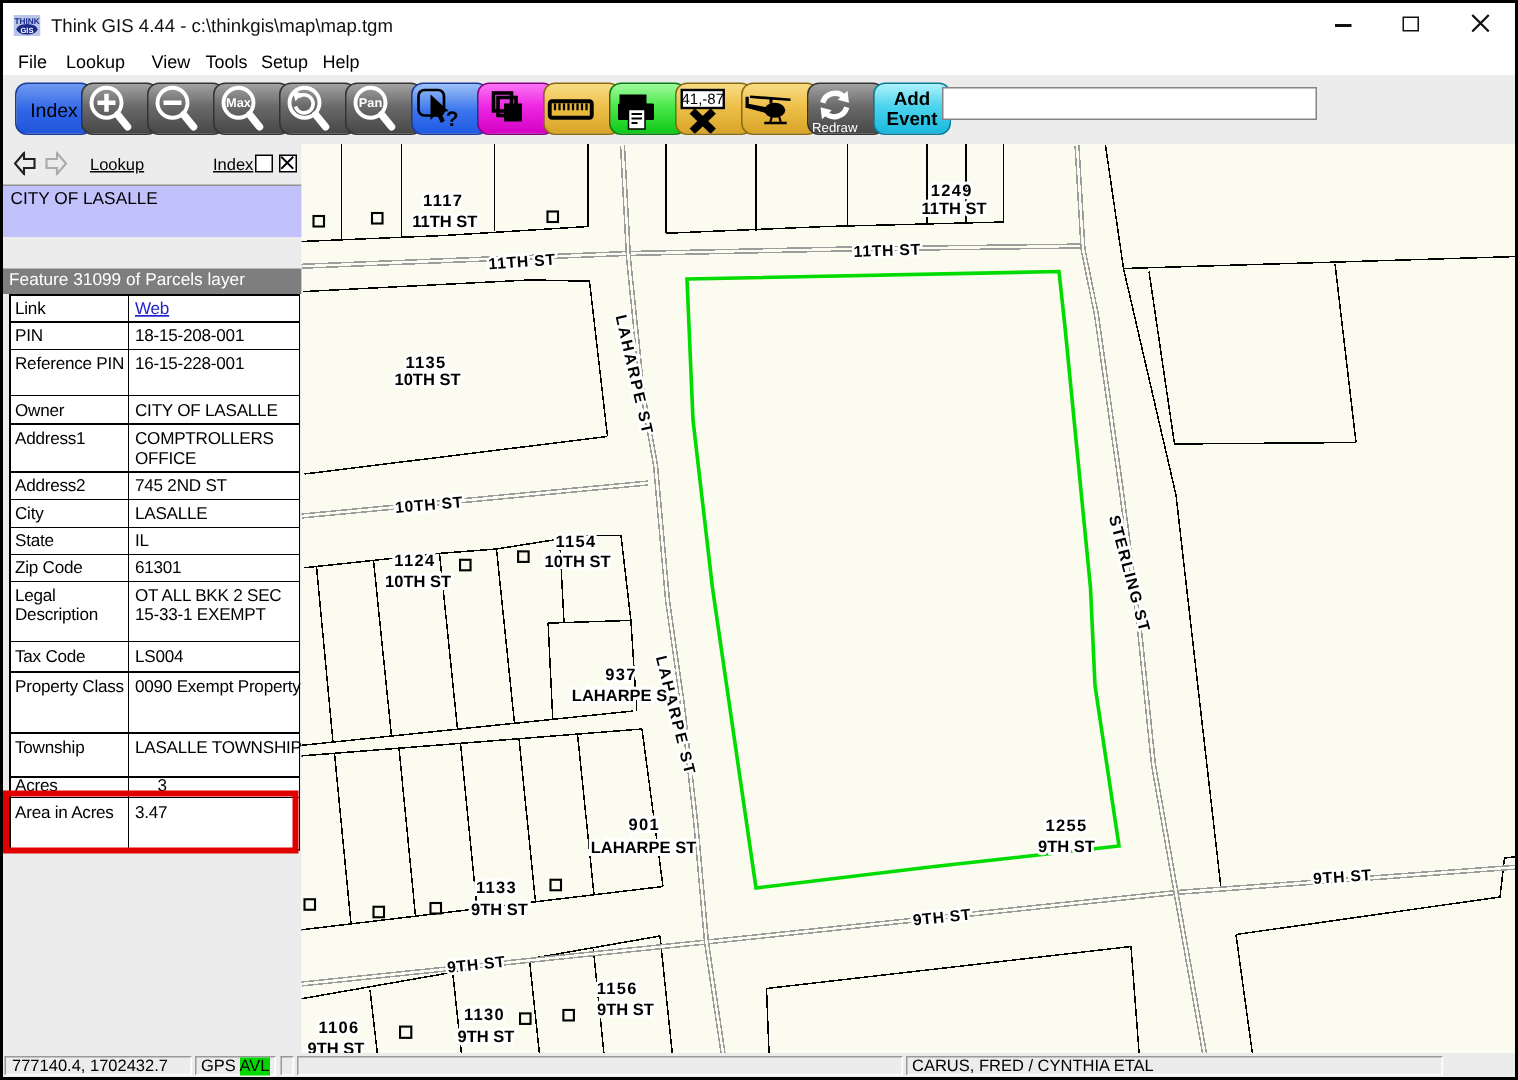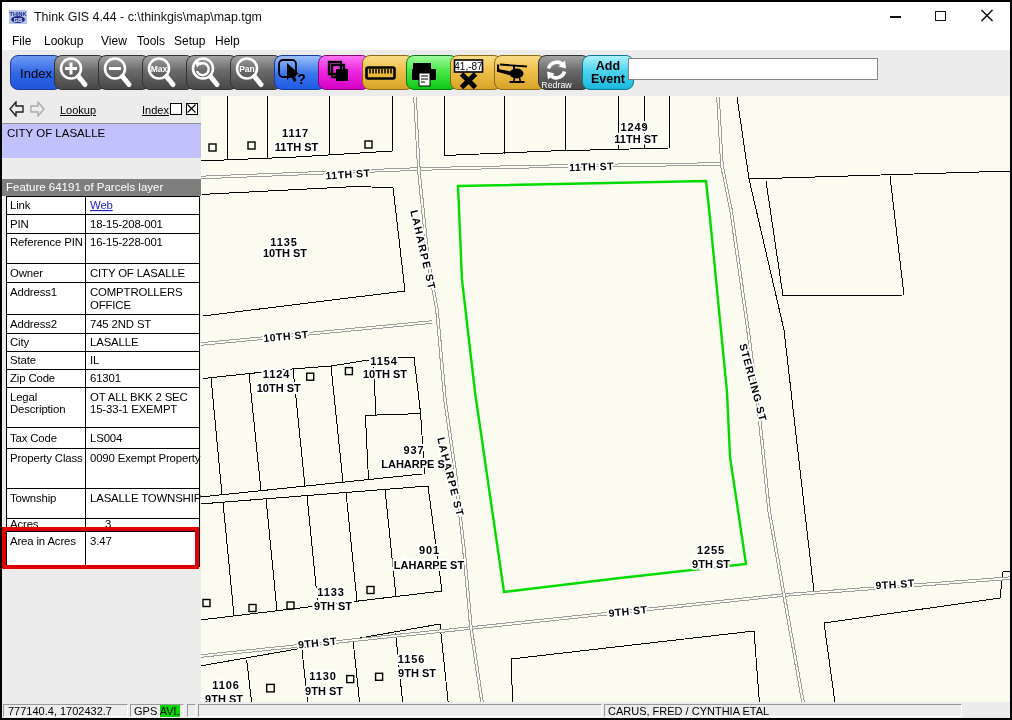--- a/index.html
+++ b/index.html
@@ -173,21 +173,21 @@
     </svg>
   </div>
 
 <div class="abs" style="left:2px;top:122.5px;width:199px;height:1.5px;background:#909090;"></div>
 
 <div class="abs" style="left:2px;top:124px;width:199px;height:34px;background:#c1c1fc;">
     <span style="position:absolute;left:5px;top:3px;font-size:11.5px;color:#000;">CITY OF LASALLE</span>
   </div>
 
 <div class="abs" style="left:2px;top:179px;width:199px;height:17px;background:#7e7e7e;">
-    <span style="position:absolute;left:4px;top:2px;font-size:11.5px;color:#fff;">Feature 64191 of Parcels layer</span>
+    <span style="position:absolute;left:4px;top:2px;font-size:11.5px;color:#fff;">Feature 31099 of Parcels layer</span>
   </div>
 
 <svg class="abs" style="left:0;top:196px;" width="202" height="371" viewBox="0 0 202 371">
   <rect x="6" y="0" width="194" height="371" fill="#fff"></rect>
   <g stroke="#000" stroke-width="1" shape-rendering="crispEdges">
     <line x1="6" y1="0.5" x2="200" y2="0.5"></line>
     <line x1="6" y1="18.5" x2="200" y2="18.5"></line>
     <line x1="6" y1="37" x2="200" y2="37"></line>
     <line x1="6" y1="67.5" x2="200" y2="67.5"></line>
     <line x1="6" y1="86.5" x2="200" y2="86.5"></line>

